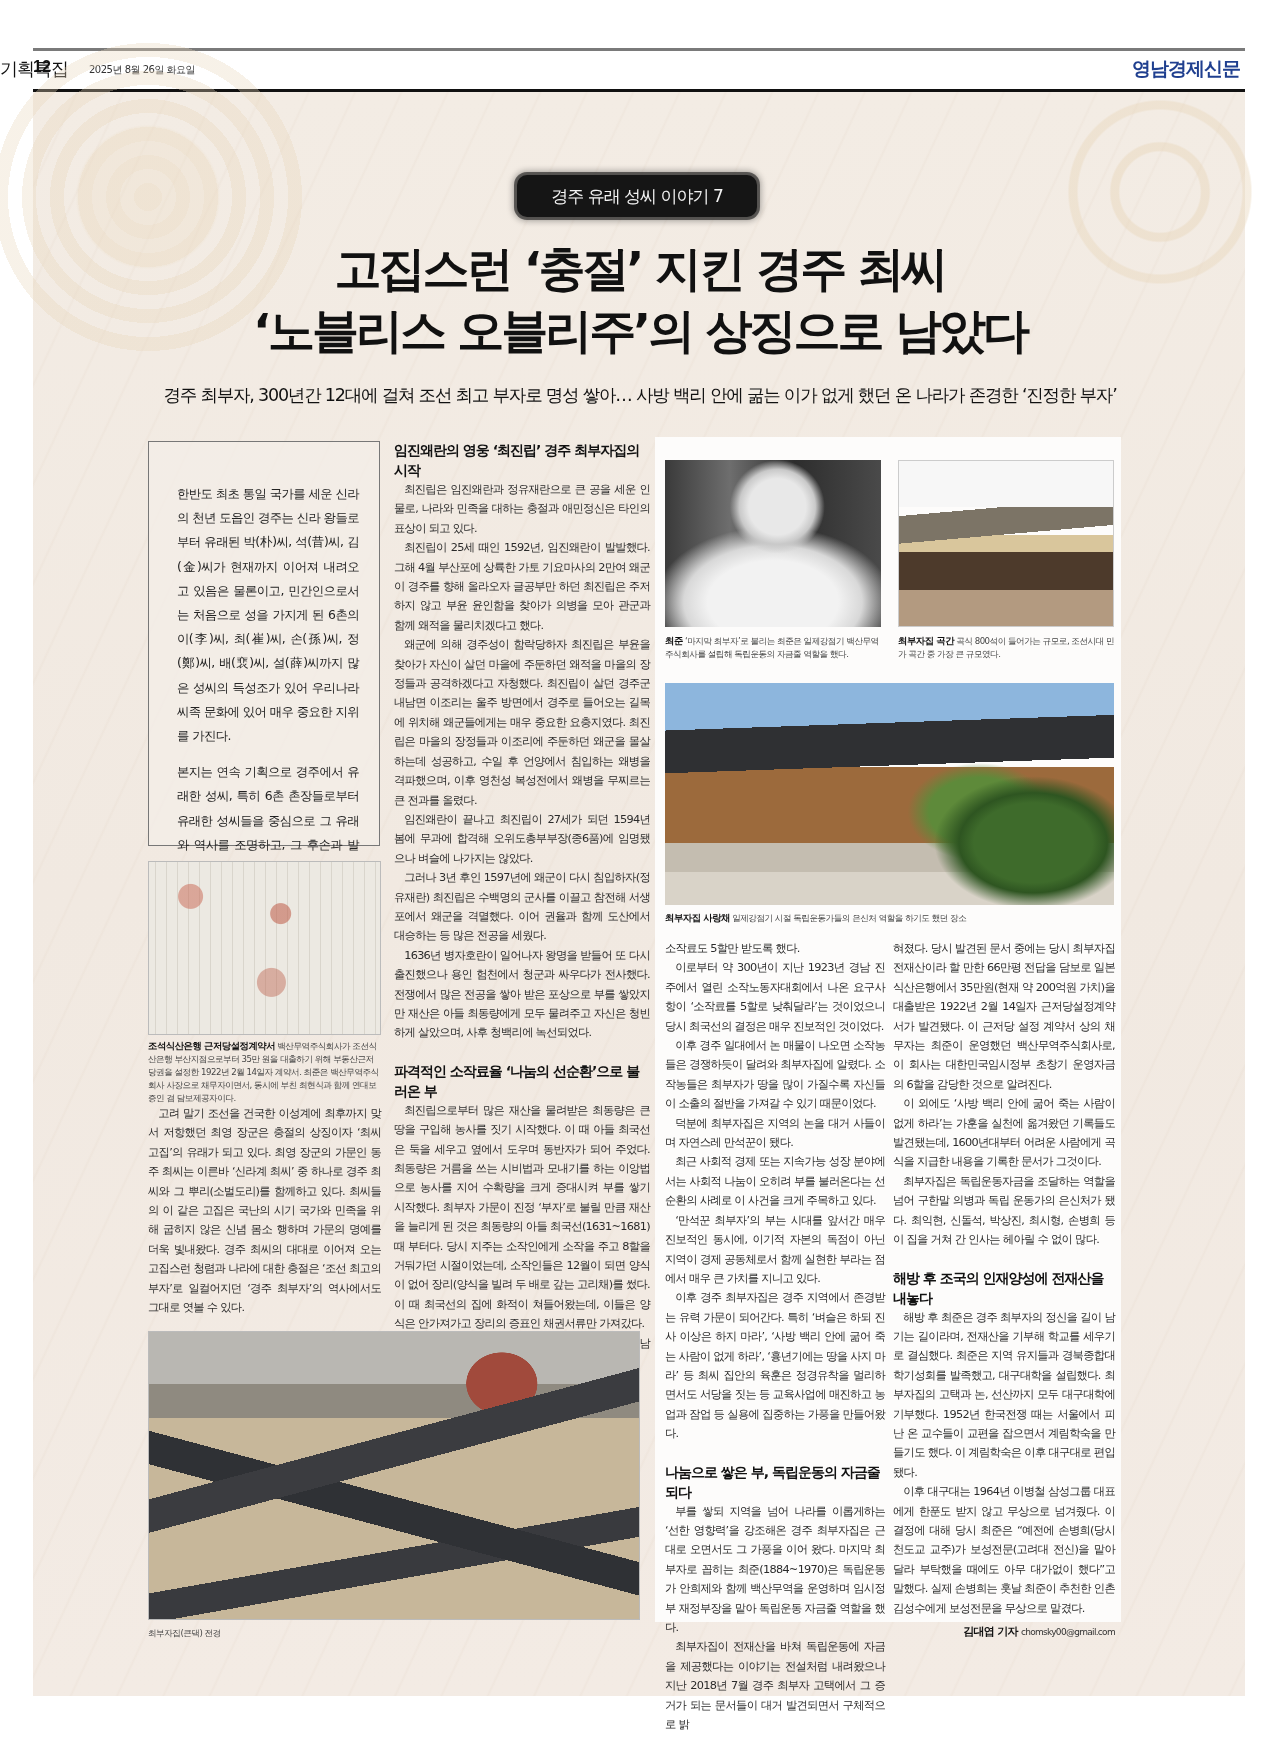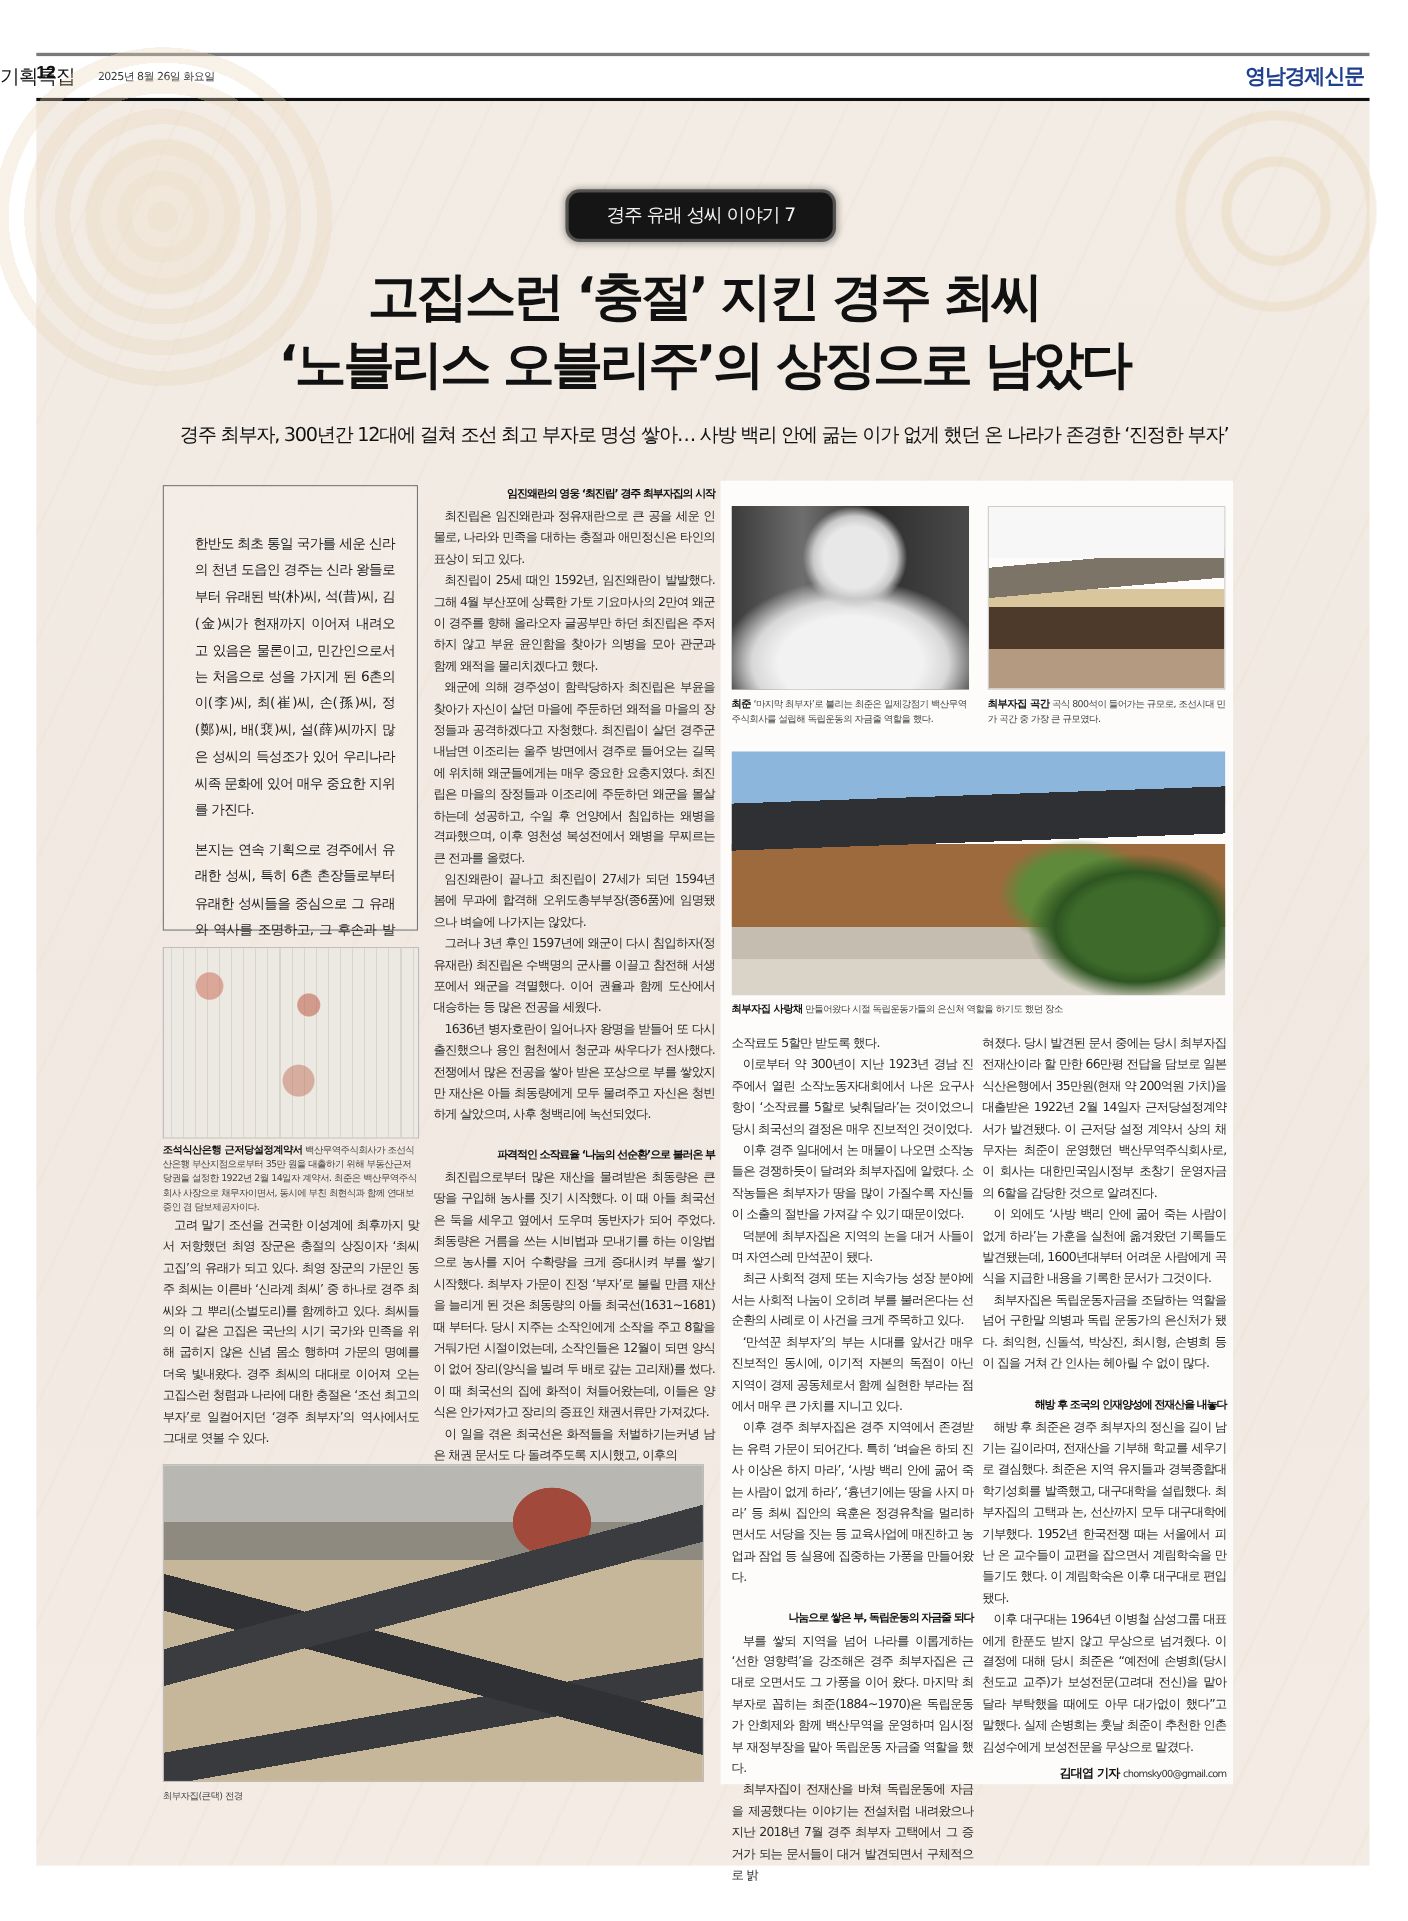--- a/index.html
+++ b/index.html
@@ -42,21 +42,21 @@
     font-family: "DejaVu Sans", sans-serif; letter-spacing: -3px; }
   .headline.l1 { top: 238px; font-size: 47px; }
   .headline.l2 { top: 300px; font-size: 47px; }
 
   .subhead { position: absolute; left: 0; width: 1280px; top: 383px; text-align: center; font-size: 17.5px; color: #111; letter-spacing: -1.2px; }
 
   
   .col { position: absolute; font-size: 11.3px; line-height: 19.4px; color: #2a2a2a; letter-spacing: -0.7px; text-align: justify; }
   .col p { text-indent: 0.9em; }
   .col p.noindent { text-indent: 0; }
-  .col h3 { font-size: 10px; font-weight: bold; color: #111; letter-spacing: -1px; line-height: 20px; margin-top: 2px; text-align: right; }
+  .col h3 { font-size: 14px; font-weight: bold; color: #111; letter-spacing: -1px; line-height: 20px; margin-top: 2px; text-align: left; }
   .col h3.spaced { margin-top: 18px; }
 
   
   .editor-note { position: absolute; left: 148px; top: 441px; width: 232px; height: 405px; border: 1.5px solid #777; background: rgba(243,238,232,0.7); padding: 28px 20px 10px 28px; }
   .editor-note p { font-size: 12.4px; line-height: 24.2px; color: #222; letter-spacing: -0.6px; text-align: justify; margin-top: 12px; }
   .editor-note .sig { display: block; text-align: center; margin-top: -24px; }
 
   
   .photo { position: absolute; overflow: hidden; }
   .photo .inner { width: 100%; height: 100%; }
@@ -177,21 +177,21 @@
 <div class="caption" style="left:898px; top:634px; width:220px;">
   <b>최부자집 곡간</b>
   <span>곡식 800석이 들어가는 규모로, 조선시대 민가 곡간 중 가장 큰 규모였다.</span>
 </div>
 
 <div class="photo" style="left:665px; top:683px; width:449px; height:222px;">
   <div class="inner ph-sarang"></div>
 </div>
 <div class="caption" style="left:665px; top:911px; width:449px;">
   <b>최부자집 사랑채</b>
-  <span>만들어왔다 시절 독립운동가들의 은신처 역할을 하기도 했던 장소</span>
+  <span>일제강점기 시절 독립운동가들의 은신처 역할을 하기도 했던 장소</span>
 </div>
 
 <div class="col" style="left:665px; top:939px; width:220px;">
   <p class="noindent">소작료도 5할만 받도록 했다.</p>
   <p>이로부터 약 300년이 지난 1923년 경남 진주에서 열린 소작노동자대회에서 나온 요구사항이 ‘소작료를 5할로 낮춰달라’는 것이었으니 당시 최국선의 결정은 매우 진보적인 것이었다.</p>
   <p>이후 경주 일대에서 논 매물이 나오면 소작농들은 경쟁하듯이 달려와 최부자집에 알렸다. 소작농들은 최부자가 땅을 많이 가질수록 자신들이 소출의 절반을 가져갈 수 있기 때문이었다.</p>
   <p>덕분에 최부자집은 지역의 논을 대거 사들이며 자연스레 만석꾼이 됐다.</p>
   <p>최근 사회적 경제 또는 지속가능 성장 분야에서는 사회적 나눔이 오히려 부를 불러온다는 선순환의 사례로 이 사건을 크게 주목하고 있다.</p>
   <p>‘만석꾼 최부자’의 부는 시대를 앞서간 매우 진보적인 동시에, 이기적 자본의 독점이 아닌 지역이 경제 공동체로서 함께 실현한 부라는 점에서 매우 큰 가치를 지니고 있다.</p>
   <p>이후 경주 최부자집은 경주 지역에서 존경받는 유력 가문이 되어간다. 특히 ‘벼슬은 하되 진사 이상은 하지 마라’, ‘사방 백리 안에 굶어 죽는 사람이 없게 하라’, ‘흉년기에는 땅을 사지 마라’ 등 최씨 집안의 육훈은 정경유착을 멀리하면서도 서당을 짓는 등 교육사업에 매진하고 농업과 잠업 등 실용에 집중하는 가풍을 만들어왔다.</p>

